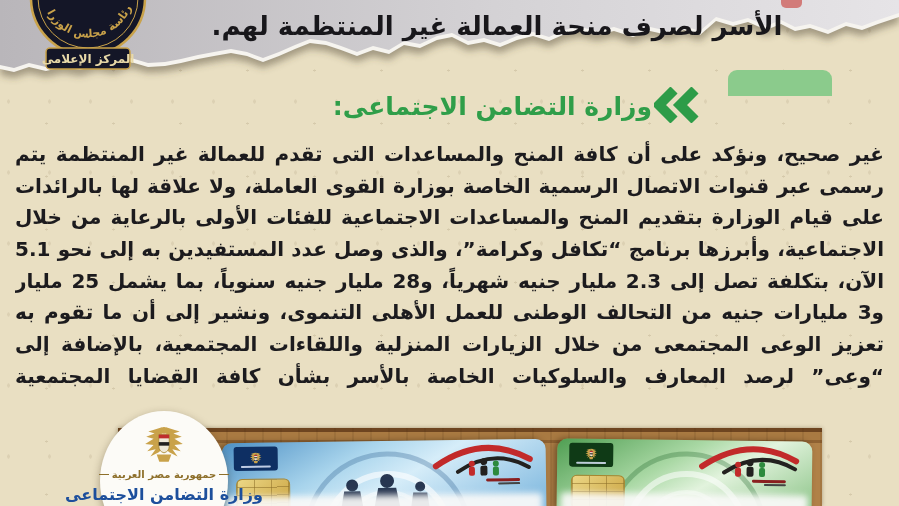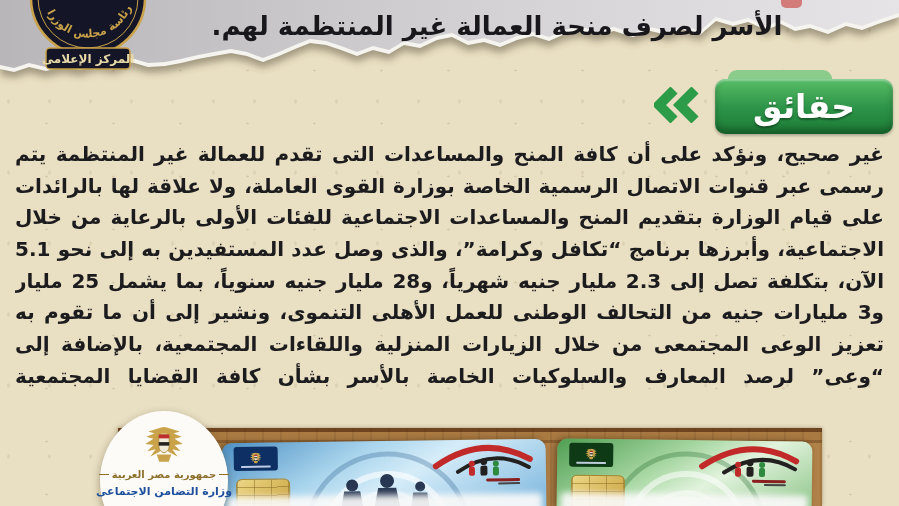--- a/index.html
+++ b/index.html
@@ -79,21 +79,21 @@
     background:rgba(250,250,248,.92);filter:blur(3px);}
   
   .oval-badge{
     position:absolute;left:100px;top:411px;width:128px;height:140px;border-radius:50%;
     background:#fcfbf7;box-shadow:0 3px 9px rgba(60,45,20,.4);
     display:flex;flex-direction:column;align-items:center;padding-top:10px;box-sizing:border-box;
   }
   .country-row{display:flex;align-items:center;gap:3px;margin-top:2px;}
   .flourish{width:10px;height:1px;background:#8d6f2a;}
   .country-text{font-weight:700;font-size:10px;color:#8d6f2a;white-space:nowrap;direction:rtl;}
-  .ministry-text{margin-top:5px;font-weight:700;font-size:11px;color:#1d4f9c;white-space:nowrap;direction:rtl;}
+  .ministry-text{margin-top:5px;font-weight:700;font-size:16px;color:#1d4f9c;white-space:nowrap;direction:rtl;}
 </style>
 </head>
 <body>
 
 <div class="stage">
 
   <svg width="0" height="0" style="position:absolute">
     <defs>
       <symbol id="eagle" viewBox="0 0 40 44">
         <circle cx="20" cy="9" r="3.2" fill="#c9a24a"></circle>
@@ -134,27 +134,25 @@
         <path id="arcText" d="M26,48 A46,46 0 0 0 110,48"></path>
       </defs>
     <text font-size="11" font-weight="700" fill="#c9a24a" direction="rtl">
       <textPath href="#arcText" startOffset="50%" text-anchor="middle">رئاسة مجلس الوزراء</textPath>
     </text>
     <rect x="26" y="86" width="84" height="21" rx="4" fill="#141627" stroke="#c9a24a" stroke-width="1.5"></rect>
     <text x="68" y="101" text-anchor="middle" font-size="12" font-weight="700" fill="#e8d9a8" direction="rtl">المركز الإعلامى</text>
   </svg>
 
   <div class="badge-tab"></div>
-  <div class="fact-badge">
-    <span>حقائق</span>
-  </div>
   <svg id="chevrons" viewBox="0 0 52 36">
     <polyline points="20,3 5,18 20,33" fill="none" stroke="#2d9c48" stroke-width="10"></polyline>
     <polyline points="41,3 26,18 41,33" fill="none" stroke="#2d9c48" stroke-width="10"></polyline>
   </svg>
+  <div class="fact-title">وزارة التضامن الاجتماعى:</div>
 
   <div class="body-text">
       <div class="bline">غير صحيح، ونؤكد على أن كافة المنح والمساعدات التى تقدم للعمالة غير المنتظمة يتم الإعلان عنها بشكل</div>
       <div class="bline">رسمى عبر قنوات الاتصال الرسمية الخاصة بوزارة القوى العاملة، ولا علاقة لها بالرائدات الريفيات، ونشدد</div>
       <div class="bline">على قيام الوزارة بتقديم المنح والمساعدات الاجتماعية للفئات الأولى بالرعاية من خلال برامج الحماية</div>
       <div class="bline">الاجتماعية، وأبرزها برنامج “تكافل وكرامة”، والذى وصل عدد المستفيدين به إلى نحو 5.1 مليون أسرة حتى</div>
       <div class="bline">الآن، بتكلفة تصل إلى 2.3 مليار جنيه شهرياً، و28 مليار جنيه سنوياً، بما يشمل 25 مليار جنيه من خزانة الدولة،</div>
       <div class="bline">و3 مليارات جنيه من التحالف الوطنى للعمل الأهلى التنموى، ونشير إلى أن ما تقوم به الرائدات هى أنشطة</div>
       <div class="bline">تعزيز الوعى المجتمعى من خلال الزيارات المنزلية واللقاءات المجتمعية، بالإضافة إلى استيفاء استمارات</div>
       <div class="bline">“وعى” لرصد المعارف والسلوكيات الخاصة بالأسر بشأن كافة القضايا المجتمعية والاقتصادية فى إطار</div>

